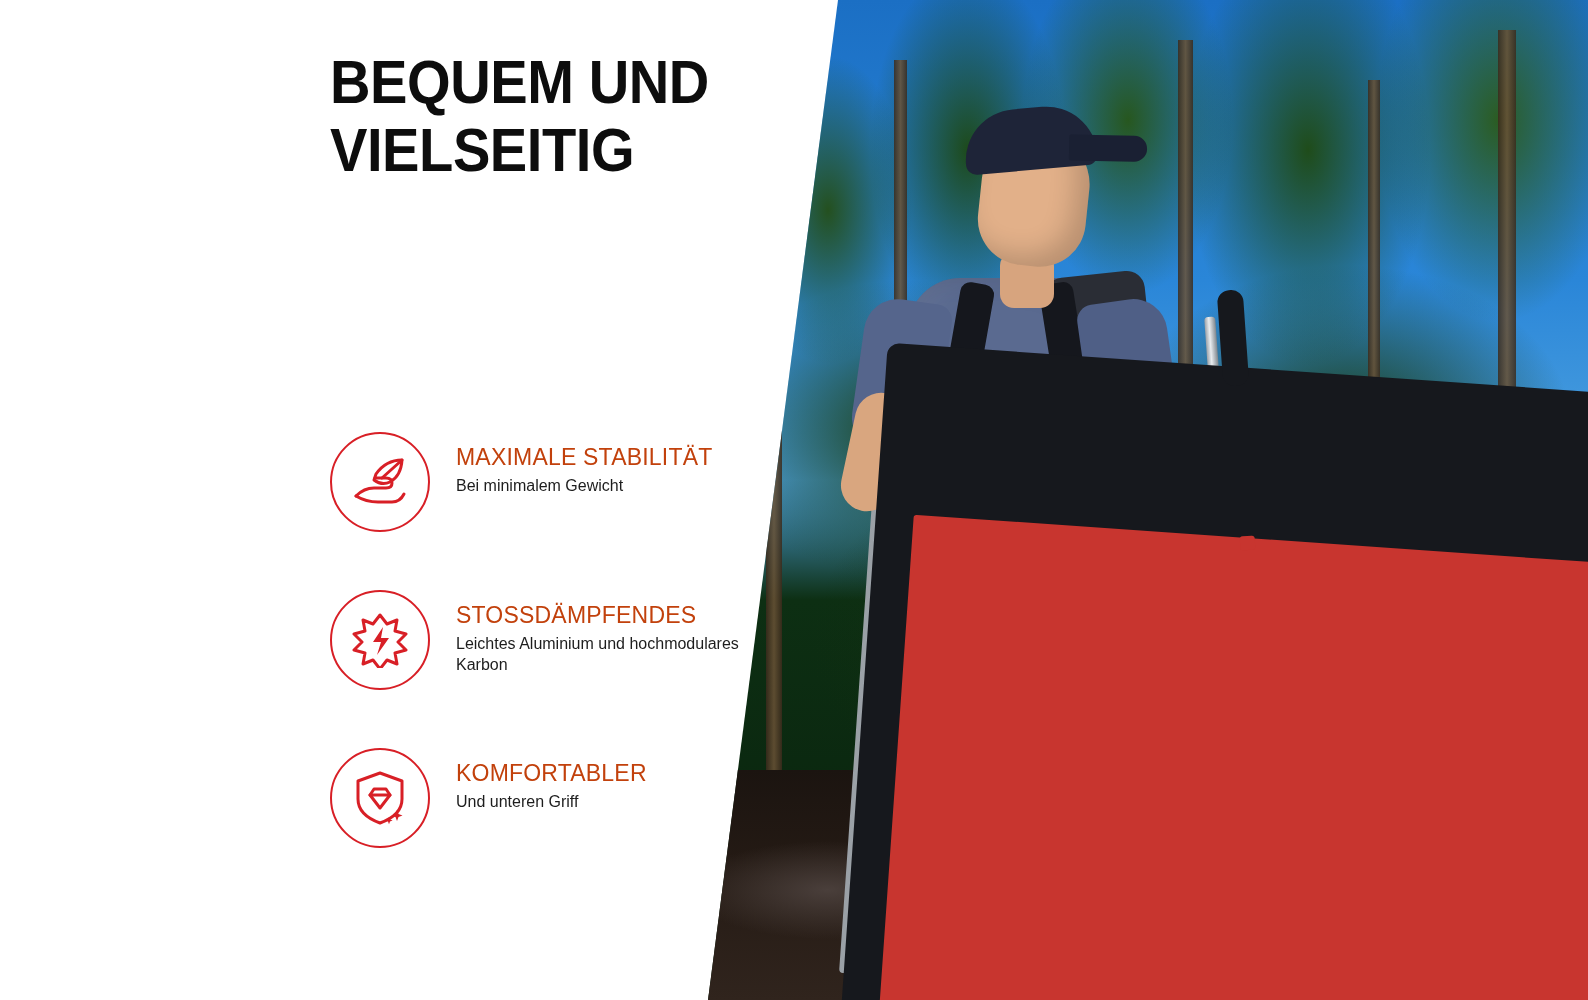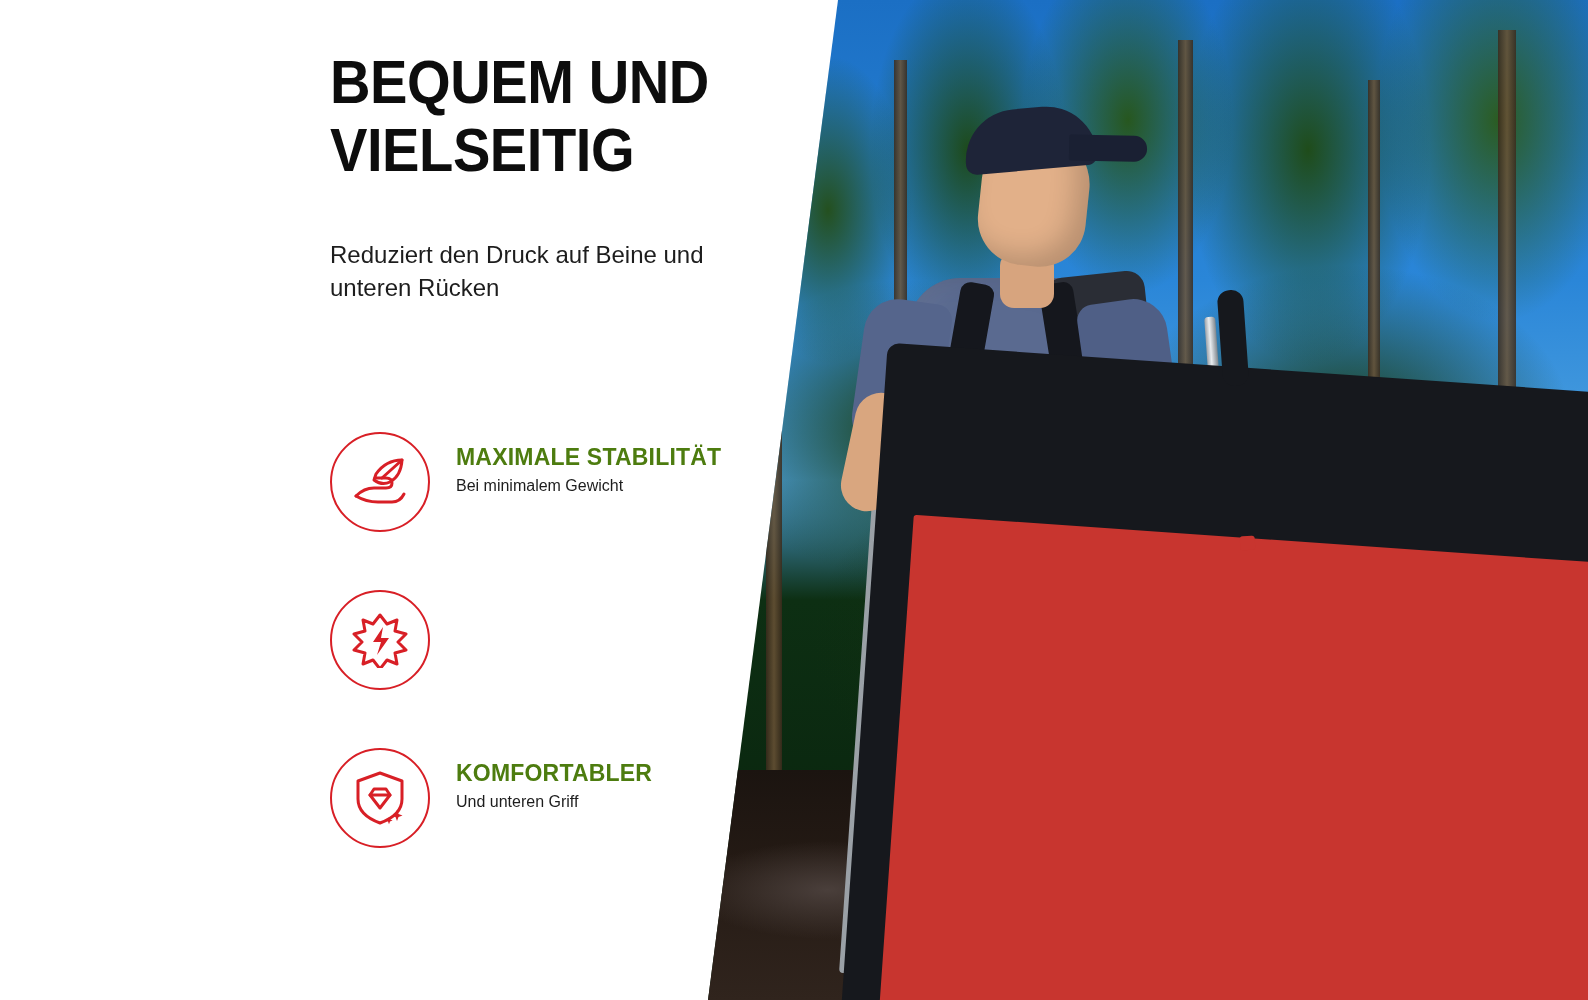--- a/index.html
+++ b/index.html
@@ -221,23 +221,23 @@
     border: 2.5px solid #d81f26;
     display: flex;
     align-items: center;
     justify-content: center;
     margin-right: 26px;
   }
   .feature .badge svg { display: block; }
   .feature .text { padding-top: 12px; }
   .feature .f-title {
     font-size: 23px;
-    font-weight: 700;
+    font-weight: 400;
     letter-spacing: .2px;
-    color: #4d7c0f;
+    color: #c2410c;
     text-transform: uppercase;
     margin-bottom: 4px;
   }
   .feature .f-desc {
     font-size: 16px;
     line-height: 1.33;
     color: #1d1d1d;
   }
 </style>
 </head>
@@ -282,21 +282,20 @@
         <div class="pole-ring left"></div>
         <div class="pole-ring right"></div>
       </div>
     </div>
   </div>
 
   <div class="left">
 
     <div class="headline">BEQUEM UND VIELSEITIG</div>
 
-    <div class="subhead">Reduziert den Druck auf Beine und unteren Rücken</div>
 
     <div class="features">
 
       <div class="feature">
         <div class="badge">
           <svg width="56" height="52" viewBox="0 0 56 52" fill="none" stroke="#d81f26" stroke-width="3" stroke-linecap="round" stroke-linejoin="round">
             <path d="M4 40 q8 -8 18 -8 h12 q6 0 6 -5 t-6 -5 h-11"></path>
             <path d="M4 40 q10 6 22 6 h14 q8 0 12 -8"></path>
             <path d="M24 18 q10 -14 26 -14 q-1 16 -12 22 q-8 4 -16 -2z"></path>
             <path d="M50 4 L30 22"></path>
@@ -307,20 +306,24 @@
           <div class="f-desc">Bei minimalem Gewicht</div>
         </div>
       </div>
 
       <div class="feature">
         <div class="badge">
           <svg width="58" height="56" viewBox="0 0 58 56" fill="none" stroke="#d81f26" stroke-width="3" stroke-linecap="round" stroke-linejoin="round">
             <path d="M29 3 l7 9 10 -4 -2 11 11 3 -8 8 8 8 -11 3 2 11 -10 -4 -7 9 -7 -9 -10 4 2 -11 -11 -3 8 -8 -8 -8 11 -3 -2 -11 10 4z"></path>
             <path d="M32 15 L22 30 h8 l-4 13 12 -17 h-8z" fill="#d81f26" stroke="none"></path>
           </svg>
+        </div>
+        <div class="text">
+          <div class="f-title">STOSSDÄMPFENDES</div>
+          <div class="f-desc">Leichtes Aluminium und hochmodulares Karbon</div>
         </div>
       </div>
 
       <div class="feature">
         <div class="badge">
           <svg width="54" height="56" viewBox="0 0 54 56" fill="none" stroke="#d81f26" stroke-width="3" stroke-linecap="round" stroke-linejoin="round">
             <path d="M27 3 L49 11 v18 q0 16 -22 24 Q5 45 5 29 V11z"></path>
             <path d="M17 25 h20 l-10 13z"></path>
             <path d="M17 25 l4 -6 h12 l4 6"></path>
             <path d="M44 40 l1.5 4 4 1.5 -4 1.5 -1.5 4 -1.5 -4 -4 -1.5 4 -1.5z" fill="#d81f26" stroke="none"></path>

